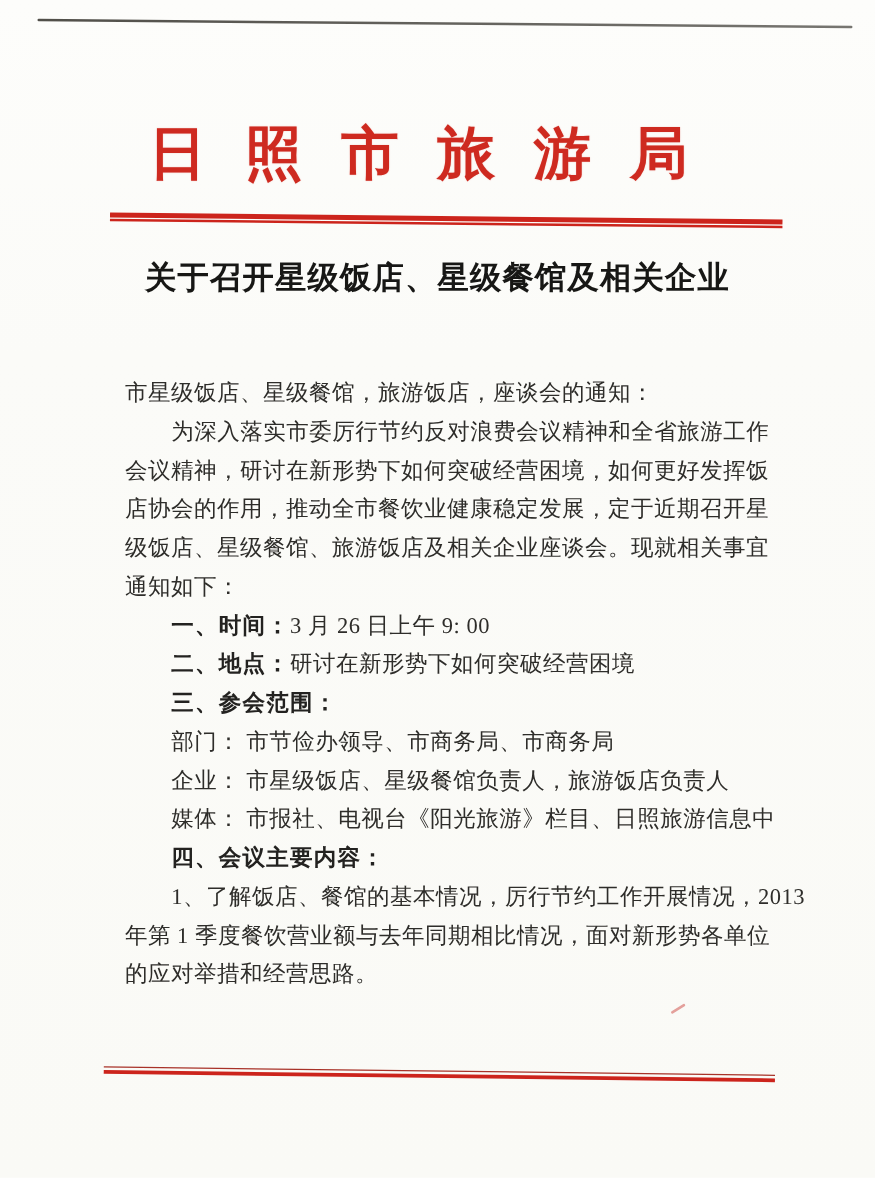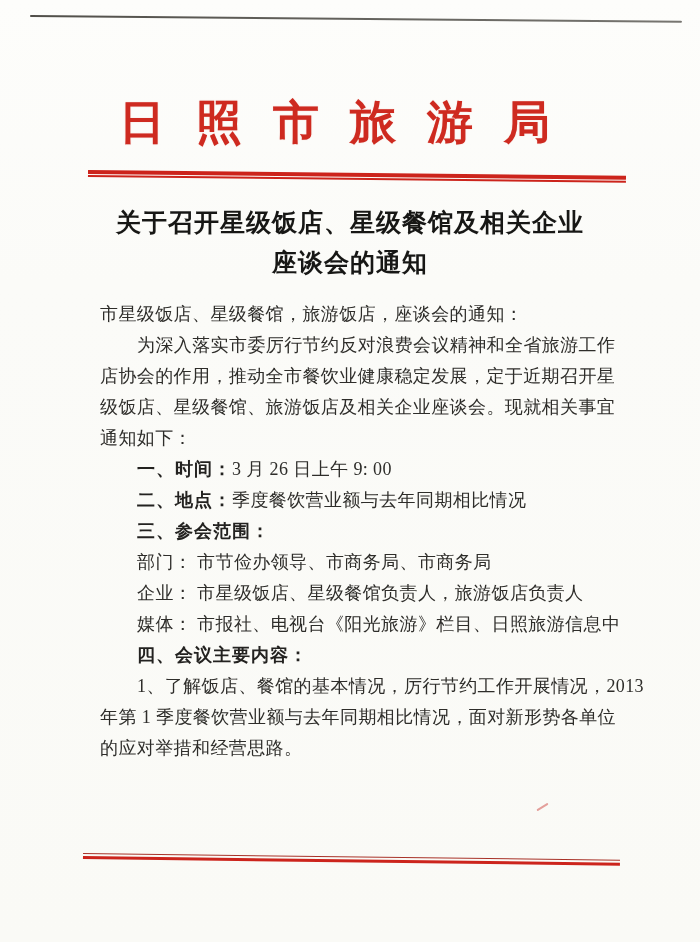--- a/index.html
+++ b/index.html
@@ -86,31 +86,31 @@
   <div class="agency">日照市旅游局</div>
 
   <div class="header-rule">
     <div class="r-thick"></div>
     <div class="r-gap"></div>
     <div class="r-thin"></div>
   </div>
 
   <div class="title">
     <div>关于召开星级饭店、星级餐馆及相关企业</div>
-    <div>座谈会的通知</div>
   </div>
 
   <div class="body-block">
       <div class="line"><span>市星级饭店、星级餐馆，旅游饭店，座谈会的通知：</span></div>
       <div class="line ind"><span>为深入落实市委厉行节约反对浪费会议精神和全省旅游工作</span></div>
+      <div class="line"><span>会议精神，研讨在新形势下如何突破经营困境，如何更好发挥饭</span></div>
       <div class="line"><span>店协会的作用，推动全市餐饮业健康稳定发展，定于近期召开星</span></div>
       <div class="line"><span>级饭店、星级餐馆、旅游饭店及相关企业座谈会。现就相关事宜</span></div>
       <div class="line"><span>通知如下：</span></div>
       <div class="line ind"><span class="hd">一、时间：</span><span>3 月 26 日上午 9: 00</span></div>
-      <div class="line ind"><span class="hd">二、地点：</span><span>季度餐饮营业额与去年同期相比情况</span></div>
+      <div class="line ind"><span class="hd">二、地点：</span><span>研讨在新形势下如何突破经营困境</span></div>
       <div class="line ind"><span class="hd">三、参会范围：</span></div>
       <div class="line ind"><span>部门： 市节俭办领导、市商务局、市商务局</span></div>
       <div class="line ind"><span>企业： 市星级饭店、星级餐馆负责人，旅游饭店负责人</span></div>
       <div class="line ind"><span>媒体： 市报社、电视台《阳光旅游》栏目、日照旅游信息中</span></div>
       <div class="line ind"><span class="hd">四、会议主要内容：</span></div>
       <div class="line ind"><span>1、了解饭店、餐馆的基本情况，厉行节约工作开展情况，2013</span></div>
       <div class="line"><span>年第 1 季度餐饮营业额与去年同期相比情况，面对新形势各单位</span></div>
       <div class="line"><span>的应对举措和经营思路。</span></div>
     </div>
 

